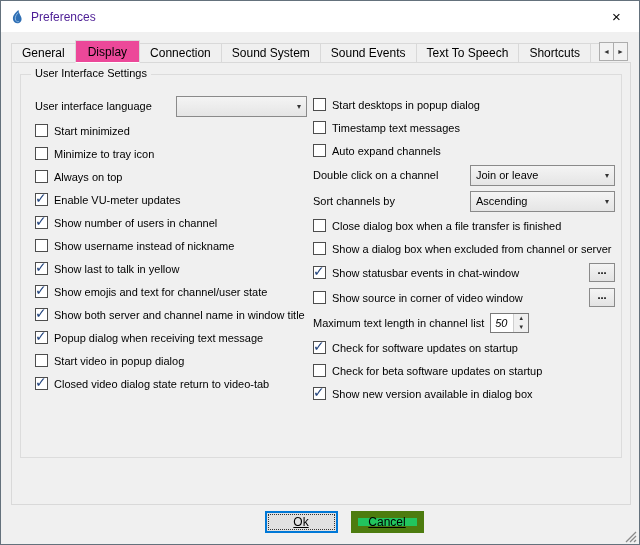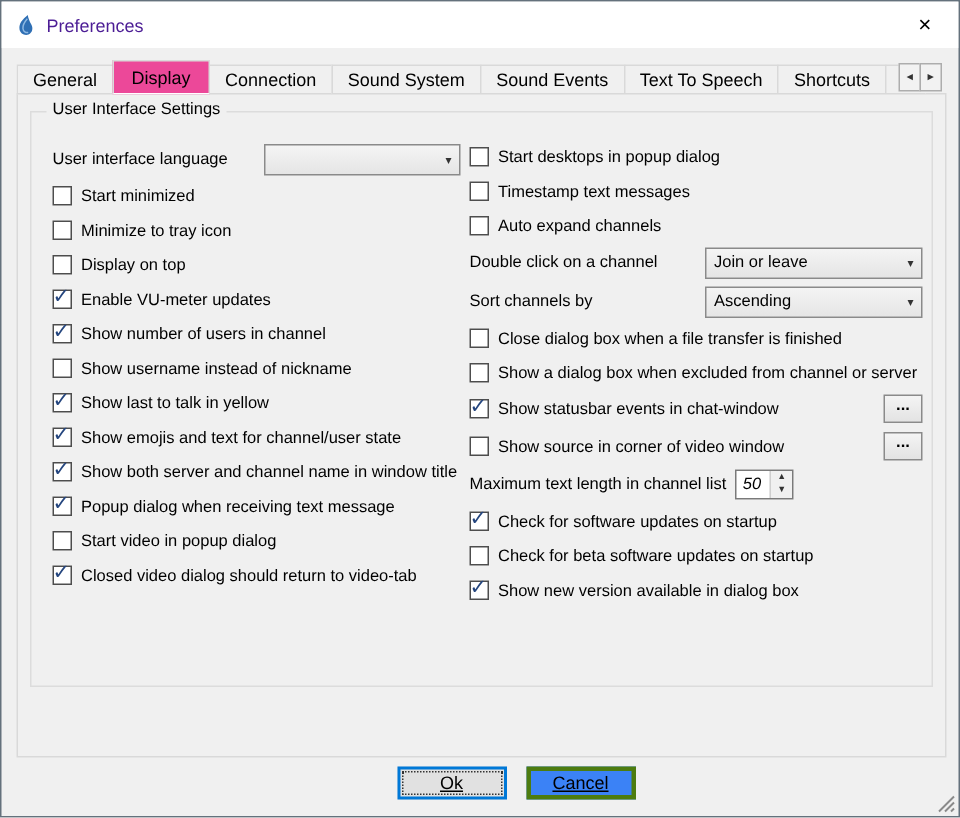--- a/index.html
+++ b/index.html
@@ -65,21 +65,21 @@
   
   .spin { display:flex; height:20px; border:1px solid #7a7a7a; background:#fff; margin-left:6px;font-style:italic; }
   .spin-value { width:22px; display:flex; align-items:center; padding-left:4px; font-size:11px; }
   .spin-arrows { width:15px; display:flex; flex-direction:column; border-left:1px solid #cfcfcf;
                  background:#f0f0f0; }
   .spin-arrows span { flex:1; font-size:6px; line-height:9px; text-align:center; color:#333; }
 
   
   .footer { position:absolute; bottom:11px; left:0; right:0; display:flex;
             justify-content:center; gap:13px; transform:translateX(24px); }
-  .btn { width:73px; height:22px; background:#3b82f6; border:3px solid #4d7c0f;
+  .btn { width:73px; height:22px; background:#22c55e; border:7px solid #4d7c0f;
          display:flex; align-items:center; justify-content:center; font-size:12px;
          text-decoration:underline; }
   .btn.default { border:2px solid #0078d7; background:#e5f1fb00; background:#e1e1e1;
          outline:1px dotted #333; outline-offset:-4px; }
 
   .resize-grip { position:absolute; right:2px; bottom:2px; width:13px; height:13px; }
 </style>
 </head>
 <body>
 
@@ -133,21 +133,21 @@
         <div class="row" data-checked="false">
           <span class="cbx"></span>
           <span class="lbl">Start minimized</span>
         </div>
         <div class="row" data-checked="false">
           <span class="cbx"></span>
           <span class="lbl">Minimize to tray icon</span>
         </div>
         <div class="row" data-checked="false">
           <span class="cbx"></span>
-          <span class="lbl">Display on top</span>
+          <span class="lbl">Always on top</span>
         </div>
         <div class="row" data-checked="true">
           <span class="cbx"></span>
           <span class="lbl">Enable VU-meter updates</span>
         </div>
         <div class="row" data-checked="true">
           <span class="cbx"></span>
           <span class="lbl">Show number of users in channel</span>
         </div>
         <div class="row" data-checked="false">
@@ -169,21 +169,21 @@
         <div class="row" data-checked="true">
           <span class="cbx"></span>
           <span class="lbl">Popup dialog when receiving text message</span>
         </div>
         <div class="row" data-checked="false">
           <span class="cbx"></span>
           <span class="lbl">Start video in popup dialog</span>
         </div>
         <div class="row" data-checked="true">
           <span class="cbx"></span>
-          <span class="lbl">Closed video dialog should return to video-tab</span>
+          <span class="lbl">Closed video dialog state return to video-tab</span>
         </div>
       </div>
 
       <div class="col col-right">
         <div class="row" data-checked="false">
           <span class="cbx"></span>
           <span class="lbl">Start desktops in popup dialog</span>
         </div>
         <div class="row" data-checked="false">
           <span class="cbx"></span>

